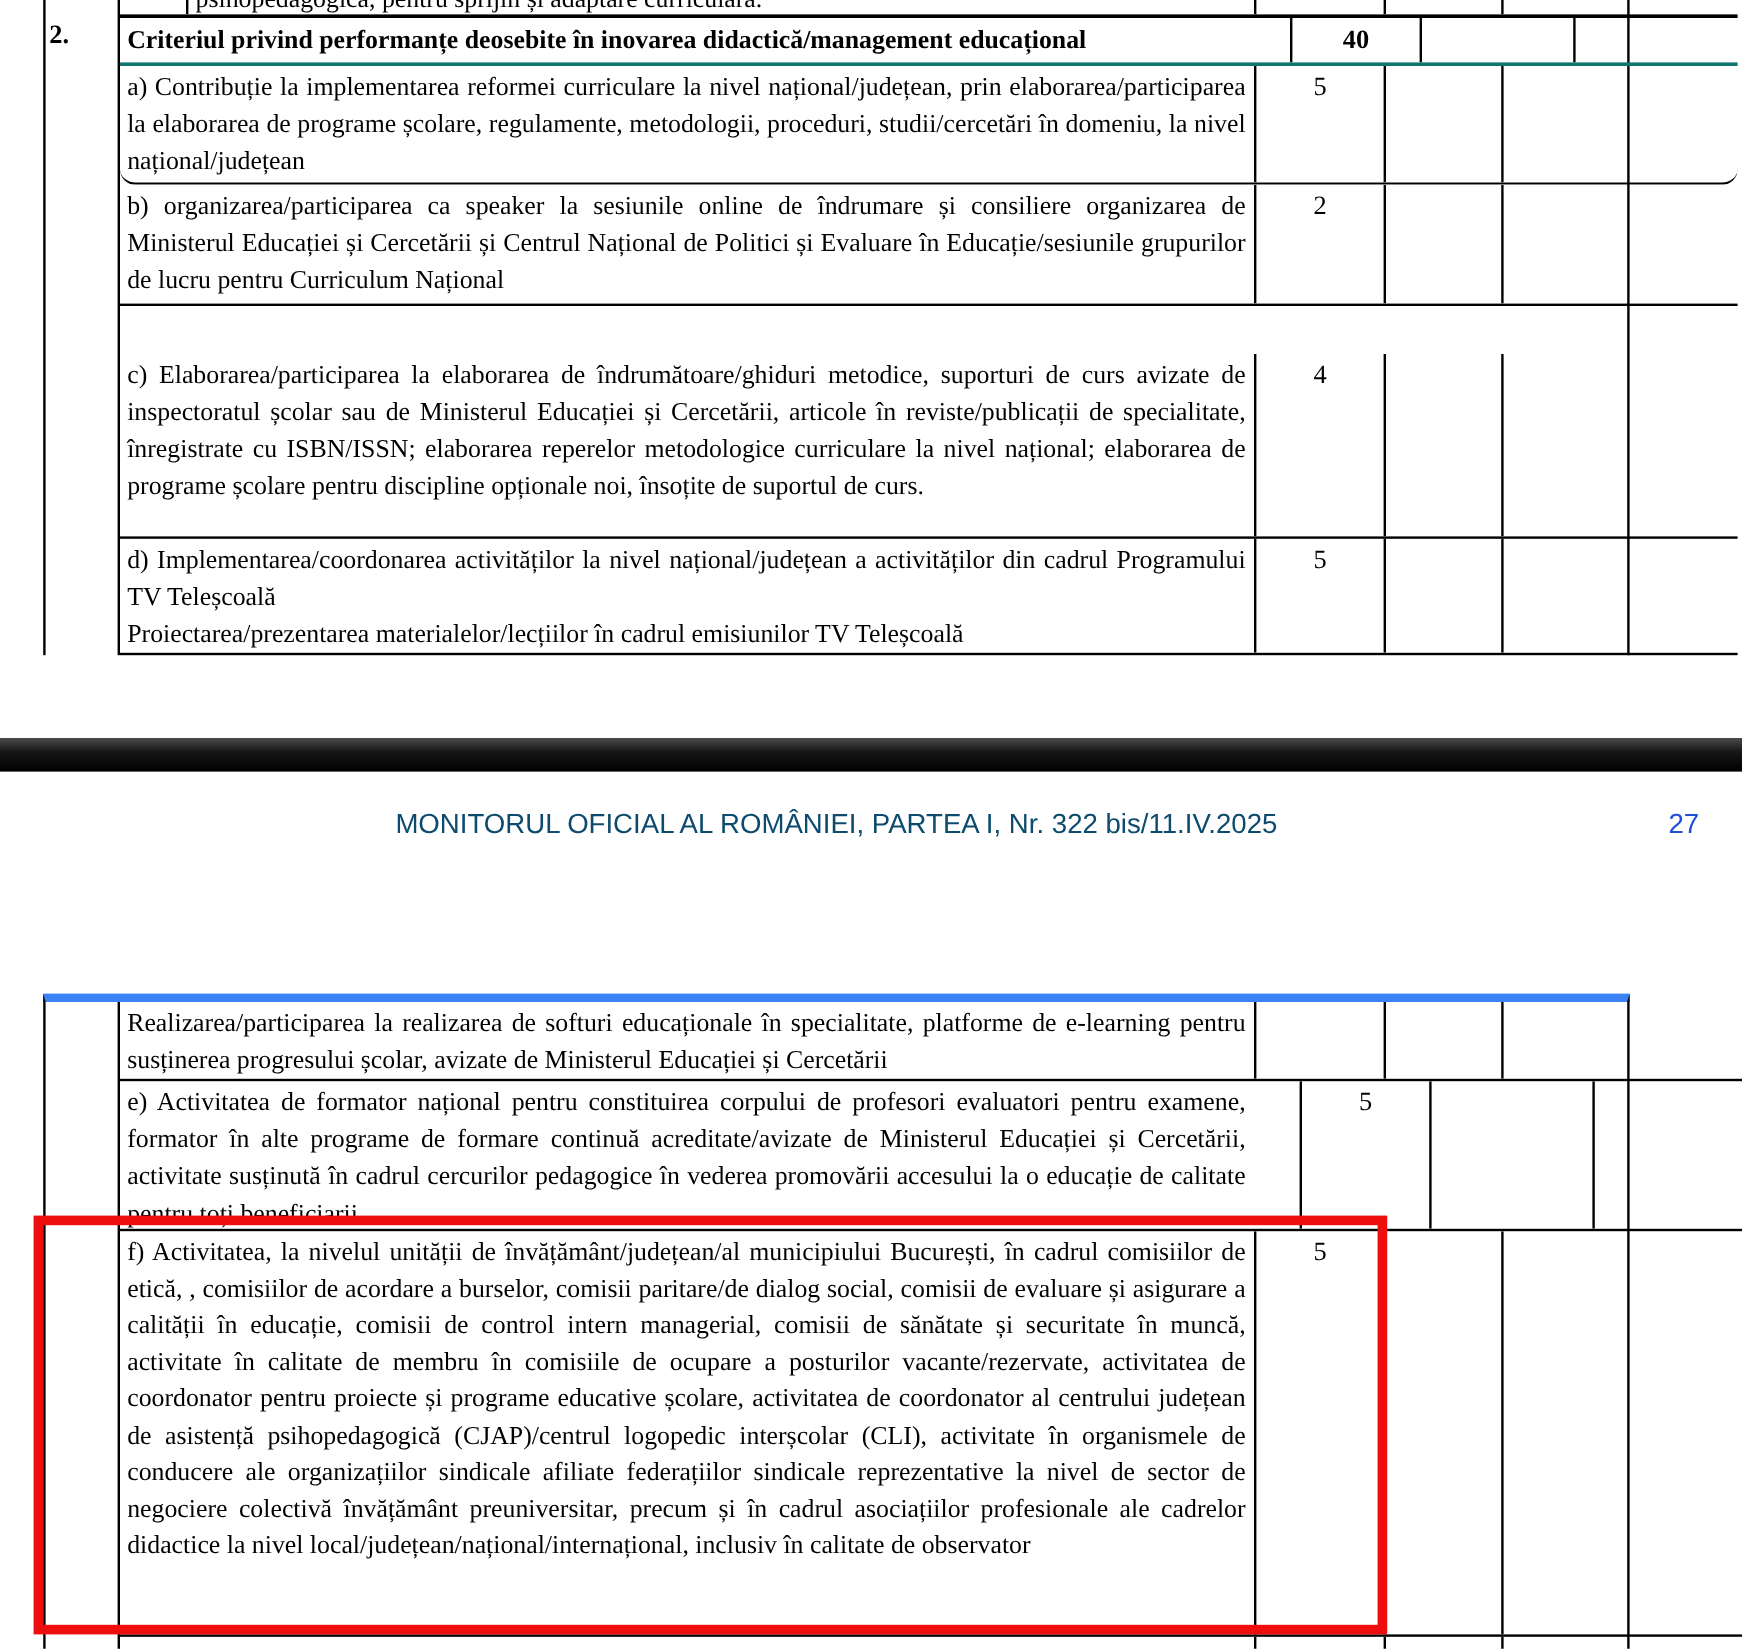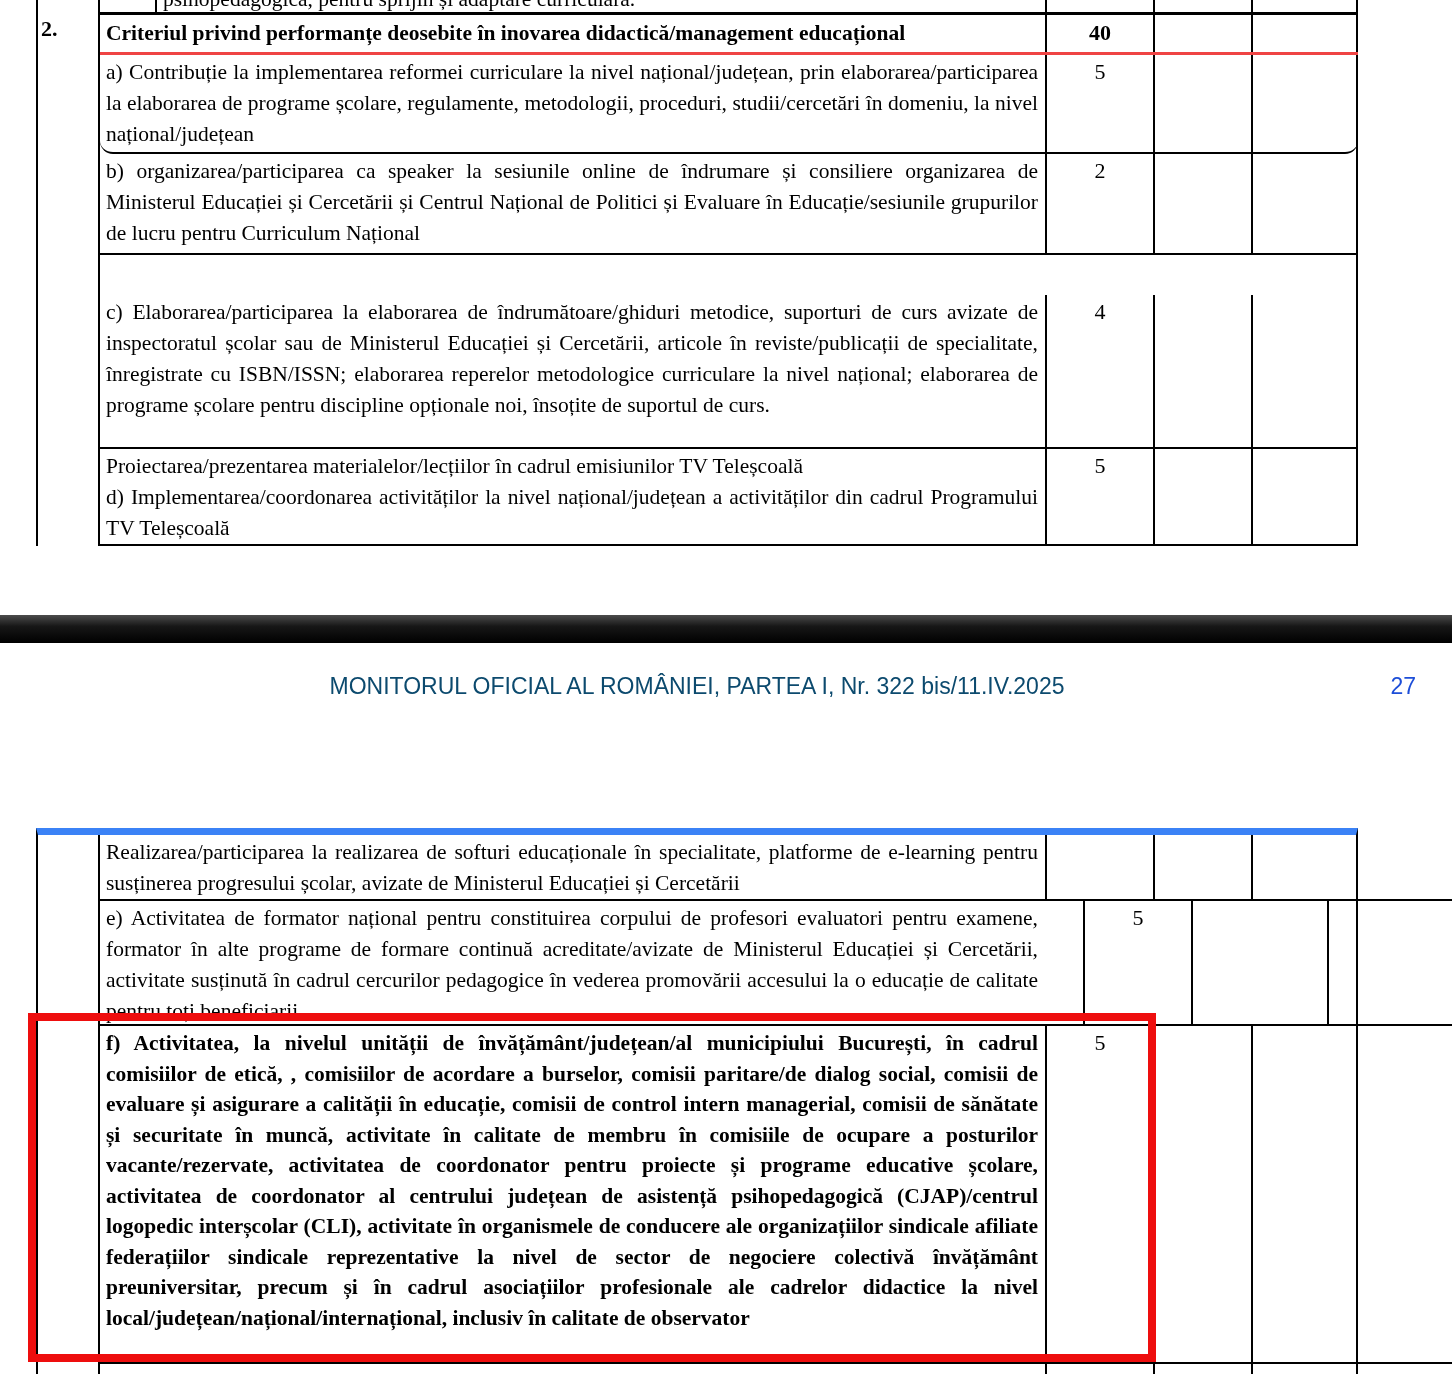--- a/index.html
+++ b/index.html
@@ -24,41 +24,41 @@
   .emptycell{border-right:2px solid #000;}
   .emptycell.last{border-right:none;}
   .bold{font-weight:bold;}
   .nowrap{white-space:nowrap;}
   
   #table-top{top:0;}
   #table-top .row-partial{height:12px;border-bottom:3px solid #000;}
   #table-top .row-partial .textcell{padding-top:0;}
   #table-top .clipwrap{height:12px;overflow:hidden;}
   #table-top .clipwrap .cuttext{margin-top:-16px;line-height:30px;font-size:21.5px;white-space:nowrap;}
-  #table-top .row-section{height:37px;border-bottom:3px solid #ef4444;}
+  #table-top .row-section{height:37px;border-bottom:3px solid #0f766e;gap:30px;}
   #table-top .row-section .textcell{line-height:34px;padding-top:1px;}
   #table-top .row-section .ptscell{padding-top:5px;}
   #table-top .row-a{height:97px;border-radius:13px;}
   #table-top .row-b{height:99px;}
   #table-top .row-c{height:152px;margin-top:40px;}
   #table-top .row-d{height:95px;border-bottom:2px solid #000;}
   .secnum{position:absolute;top:16px;left:3px;font-size:22px;font-weight:bold;}
   
   #page-separator{position:absolute;left:0;top:615px;width:1452px;height:28px;
     background:linear-gradient(180deg,#4c4c4c 0%,#171717 40%,#000 100%);}
   #gazette-header{position:absolute;top:673px;left:0;width:1394px;text-align:center;
     font-family:"Liberation Sans", sans-serif;font-size:23px;color:#0c4a6e;}
   #page-number{position:absolute;top:673px;right:36px;
     font-family:"Liberation Sans", sans-serif;font-size:23px;color:#1d4ed8;}
   
   #table-bottom{top:828px;border-top:7px solid #3b82f6;}
   #table-bottom .row-r1{height:64px;}
   #table-bottom .row-e{height:123px;gap:38px;}
   #table-bottom .row-f{height:336px;}
-  #table-bottom .row-f .textcell{line-height:30.5px;font-weight:bold;}
+  #table-bottom .row-f .textcell{line-height:30.5px;}
   #table-bottom .row-bpartial{height:14px;border-bottom:none;}
   
   #highlight-box{
     position:absolute;left:28px;top:1013px;width:1128px;height:349px;
     border:8px solid #ee0e0e;box-sizing:border-box;z-index:10;pointer-events:none;
   }
 </style>
 </head>
 <body>
 
@@ -97,22 +97,22 @@
       <div class="cell emptycell last"></div>
     </div>
     <div class="row cols row-c">
       <div class="cell textcell">c) Elaborarea/participarea la elaborarea de îndrumătoare/ghiduri metodice, suporturi de curs avizate de inspectoratul școlar sau de Ministerul Educației și Cercetării, articole în reviste/publicații de specialitate, înregistrate cu ISBN/ISSN; elaborarea reperelor metodologice curriculare la nivel național; elaborarea de programe școlare pentru discipline opționale noi, însoțite de suportul de curs.</div>
       <div class="cell ptscell">4</div>
       <div class="cell emptycell"></div>
       <div class="cell emptycell last"></div>
     </div>
     <div class="row cols row-d">
       <div class="cell textcell">
+        <div>d) Implementarea/coordonarea activităților la nivel național/județean a activităților din cadrul Programului TV Teleșcoală</div>
         <div>Proiectarea/prezentarea materialelor/lecțiilor în cadrul emisiunilor TV Teleșcoală</div>
-        <div>d) Implementarea/coordonarea activităților la nivel național/județean a activităților din cadrul Programului TV Teleșcoală</div>
       </div>
       <div class="cell ptscell">5</div>
       <div class="cell emptycell"></div>
       <div class="cell emptycell last"></div>
     </div>
   </div>
 </div>
 
 <div id="page-separator"></div>
 <div id="gazette-header">MONITORUL OFICIAL AL ROMÂNIEI, PARTEA I, Nr. 322 bis/11.IV.2025</div>

